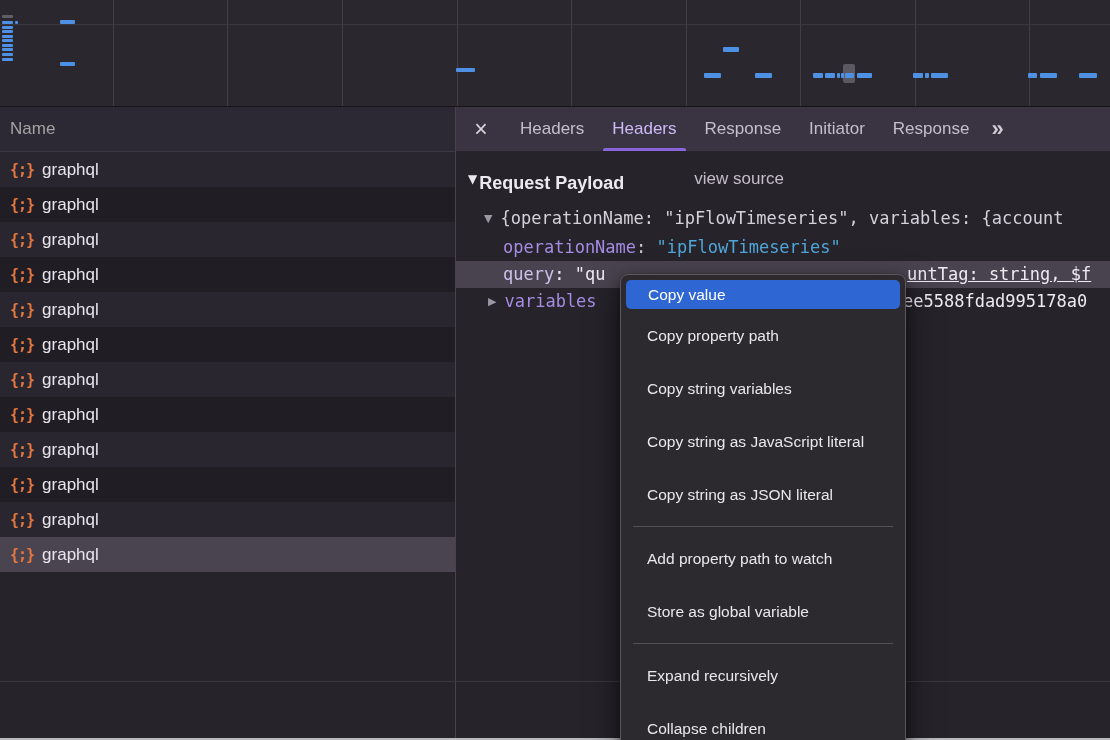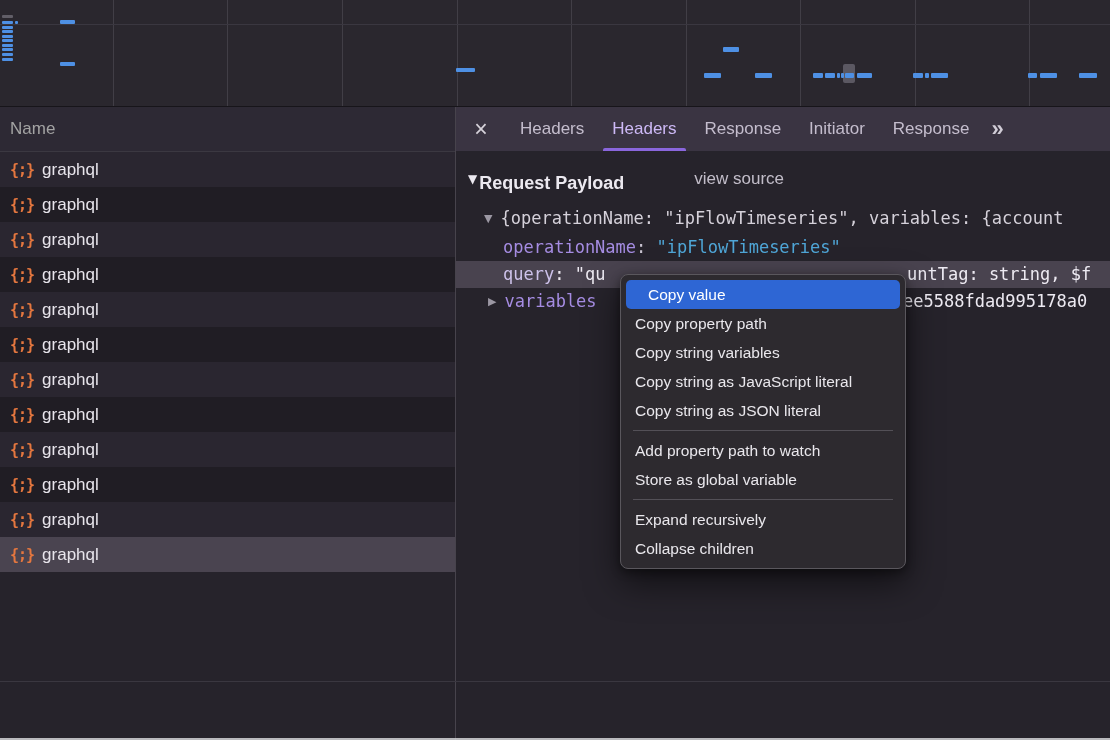--- a/index.html
+++ b/index.html
@@ -51,35 +51,35 @@
   .trow.summary{height:31px;line-height:31px;padding-left:16px;color:#d5d1da;overflow:hidden;width:626px;}
   .trow.kv{padding-left:35px;}
   .tri-sm{font-size:11px;margin-right:8px;vertical-align:2px;}
   .key{color:var(--key);}
   .punct{color:#c9c4d1;}
   .str{color:var(--string);}
   .plain{color:#edeaf2;}
   .trow.qselected{background:#49434f;margin-left:-12px;padding-left:47px;width:619px;}
   .trow.qselected .key{color:#cdc2ea;}
   .trow.qselected .punct,.trow.qselected .plain{color:#edeaf2;}
-  .frag-q{position:absolute;left:451px;top:0;color:#edeaf2;}
+  .frag-q{position:absolute;left:451px;top:0;color:#edeaf2;text-decoration:underline;}
   .trow.vars{padding-left:20px;}
   .frag-v{position:absolute;left:435px;top:0;color:#edeaf2;}
 
   
   .vdivider{position:absolute;left:455px;top:107px;width:1px;height:633px;background:#47434c;}
   .hline-bottom{position:absolute;left:0;top:681px;width:1110px;height:1px;background:#3a3740;}
   .bottom-edge{position:absolute;left:0;bottom:0;width:1110px;height:2px;background:#d5d5d8;opacity:.85;}
 
   
   .context-menu{position:absolute;left:620px;top:274px;width:284px;z-index:10;
     background:#2d2a2f;border:1px solid #5a575d;border-radius:8px;
     box-shadow:0 14px 34px rgba(0,0,0,.55),0 3px 10px rgba(0,0,0,.4);
     padding:5px 0;font-size:15.5px;color:#e9e7ec;}
-  .menu-item{height:29px;line-height:29px;padding:0 14px;white-space:nowrap;cursor:default;}
+  .menu-item{height:29px;line-height:29px;padding:12px 14px;white-space:nowrap;cursor:default;margin-left:12px;}
   .menu-item.highlighted{background:var(--menu-highlight);color:#ffffff;
     margin:0 5px;padding:0 22px;border-radius:5px;}
   .menu-divider{height:1px;background:#535057;margin:5px 12px;}
 </style>
 </head>
 <body>
 
 <div class="screen">
 
   <div class="overview" id="overview">

